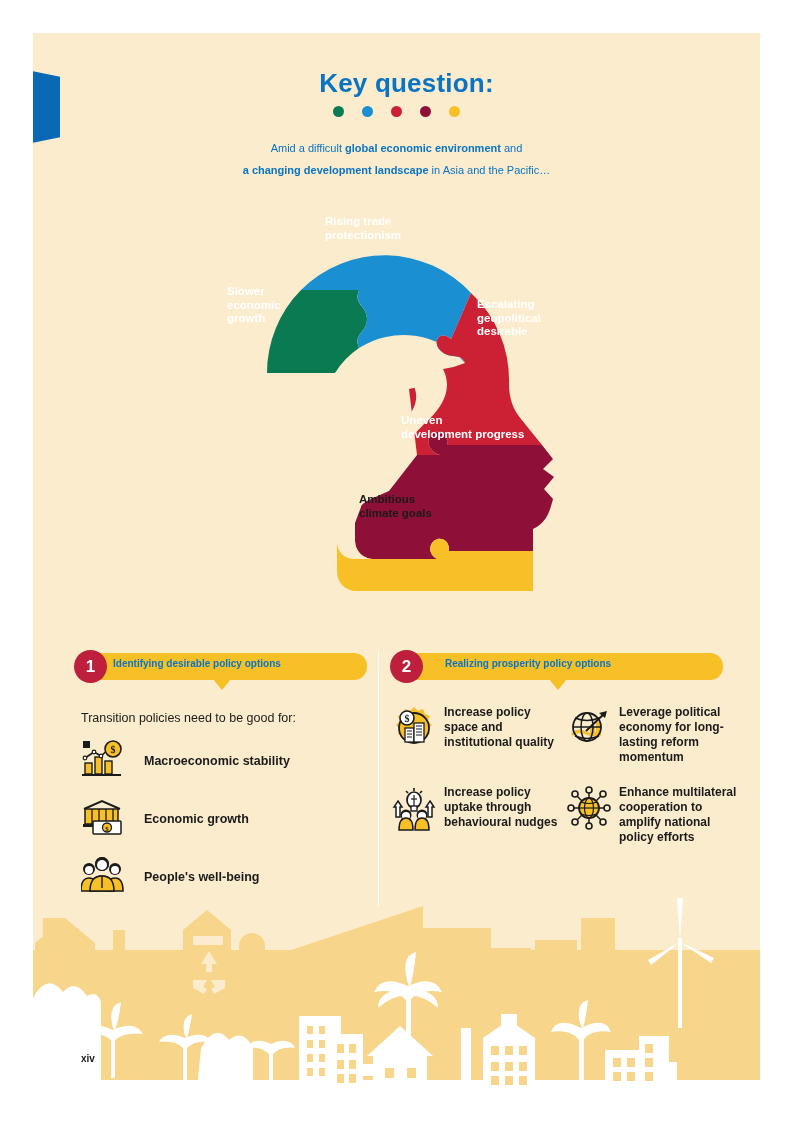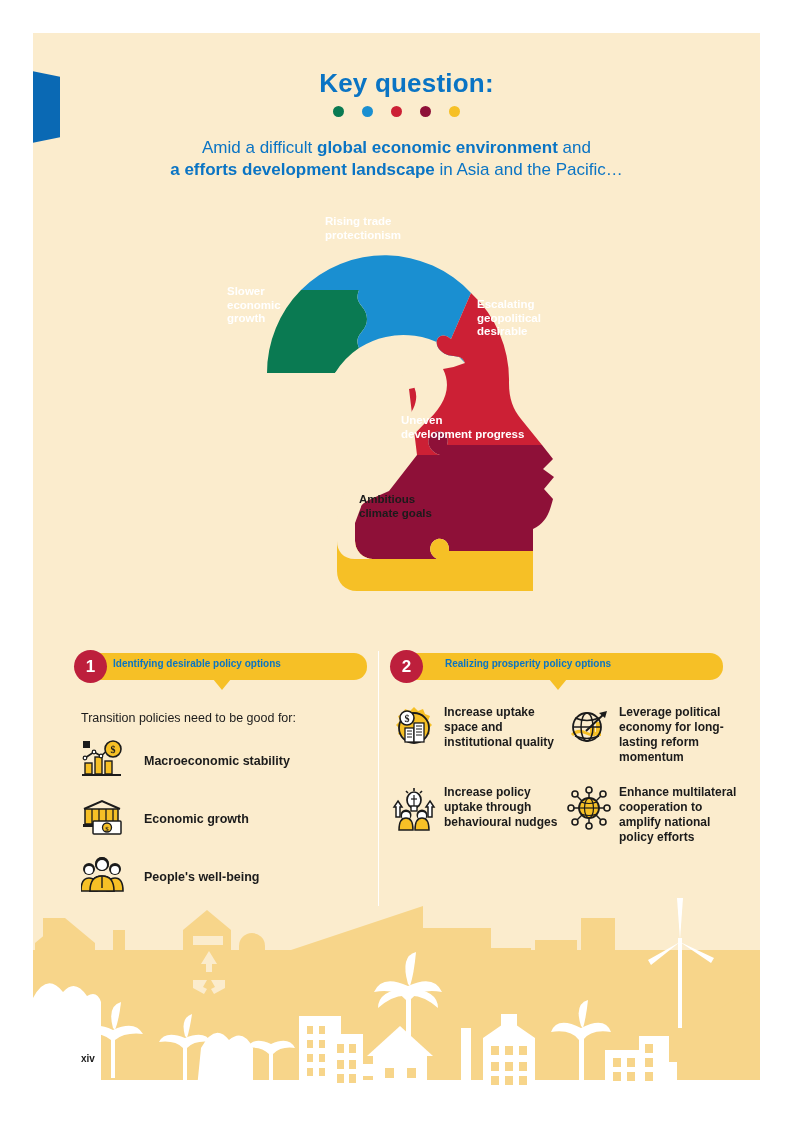--- a/index.html
+++ b/index.html
@@ -14,21 +14,21 @@
            background:#0a69b4;clip-path:polygon(0 0,100% 8%,100% 92%,0 100%);}
 
   
   .keyq{position:absolute;left:0;top:35px;width:747px;text-align:center;
         color:#0a74c4;font-size:26px;font-weight:bold;letter-spacing:.2px;}
   #dots{position:absolute;left:0;top:73px;width:727px;text-align:center;
         line-height:0;}
   #dots span{display:inline-block;width:11px;height:11px;border-radius:50%;
              margin:0 9px;}
   .subtitle{position:absolute;left:0;top:104px;width:727px;text-align:center;
-            color:#0a74c4;font-size:17px;line-height:22px;}
+            color:#0a74c4;font-size:11px;line-height:22px;}
   .subtitle b{font-weight:bold;}
 
   
   #head{position:absolute;left:170px;top:160px;width:420px;height:400px;}
   .pz-label{position:absolute;font-size:11.5px;font-weight:bold;line-height:13.5px;}
 
   
   #band{position:absolute;left:0;top:525px;width:727px;height:80px;}
   .band-txt{position:absolute;color:#0a74c4;font-size:14px;font-weight:bold;
             line-height:20px;top:18px;}
@@ -77,21 +77,21 @@
 <div id="page">
 
   <div id="bluetab"></div>
 
   <div class="keyq">Key question:</div>
 
   <div id="dots"><span style="background: rgb(10, 122, 82);"></span><span style="background: rgb(26, 143, 209);"></span><span style="background: rgb(204, 32, 53);"></span><span style="background: rgb(142, 16, 56);"></span><span style="background: rgb(246, 192, 38);"></span></div>
 
   <div class="subtitle">
     <div><span>Amid a difficult </span><b>global economic environment</b><span> and</span></div>
-    <div><b>a efforts development landscape</b><span> in Asia and the Pacific…</span></div>
+    <div><b>a changing development landscape</b><span> in Asia and the Pacific…</span></div>
   </div>
 
   <div id="head">
     <svg viewBox="0 0 420 400" width="420" height="400">
 
       <path fill="#0a7a52" d="
         M64,180 A118,118 0 0 1 98,97 L156,97
         C150,112 164,112 164,126 C164,140 150,140 156,155
         A82,82 0 0 0 132,180 Z"></path>
 
@@ -250,21 +250,21 @@
             <line x1="16" y1="29" x2="21" y2="29" stroke="#1b1b1b" stroke-width="1"></line>
             <line x1="16" y1="32" x2="21" y2="32" stroke="#1b1b1b" stroke-width="1"></line>
             <line x1="25" y1="21" x2="31" y2="21" stroke="#1b1b1b" stroke-width="1"></line>
             <line x1="25" y1="24" x2="31" y2="24" stroke="#1b1b1b" stroke-width="1"></line>
             <line x1="25" y1="27" x2="31" y2="27" stroke="#1b1b1b" stroke-width="1"></line>
             <line x1="25" y1="30" x2="31" y2="30" stroke="#1b1b1b" stroke-width="1"></line>
             <circle cx="16" cy="13" r="7" fill="#fff" stroke="#1b1b1b" stroke-width="1.6"></circle>
             <text x="16" y="17" font-size="10" font-weight="bold" text-anchor="middle" fill="#1b1b1b" font-family="Liberation Serif, serif">$</text>
           </svg>
         </span>
-        <span class="txt">Increase uptake space and institutional quality</span>
+        <span class="txt">Increase policy space and institutional quality</span>
       </div>
 
       <div class="cell">
         <span class="ico">
           <svg width="46" height="46" viewBox="0 0 46 46">
             <path d="M6,30 q6,-6 14,-2 q8,4 13,-2" fill="none" stroke="#f6c026" stroke-width="3"></path>
             <rect x="24" y="22" width="5" height="9" fill="#f6c026"></rect>
             <rect x="30" y="17" width="5" height="14" fill="#f6c026"></rect>
             <circle cx="21" cy="22" r="14" fill="none" stroke="#1b1b1b" stroke-width="1.8"></circle>
             <ellipse cx="21" cy="22" rx="6" ry="14" fill="none" stroke="#1b1b1b" stroke-width="1.5"></ellipse>

